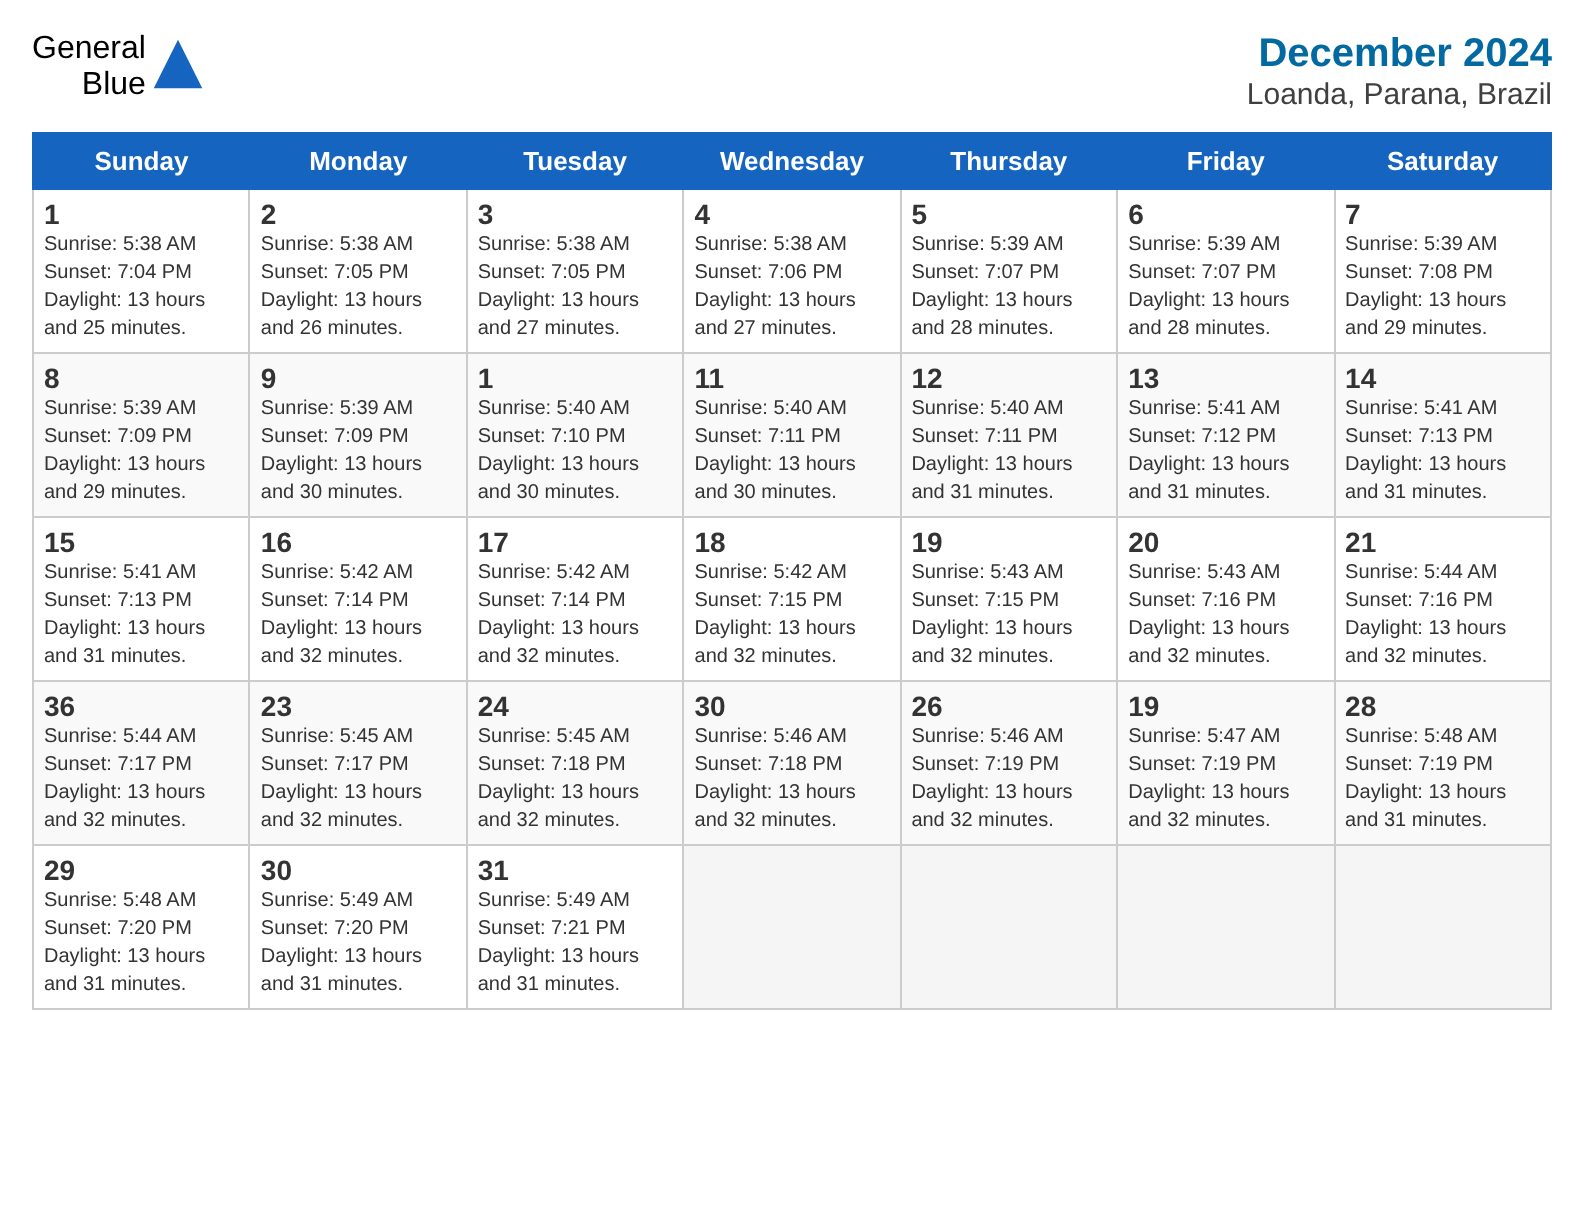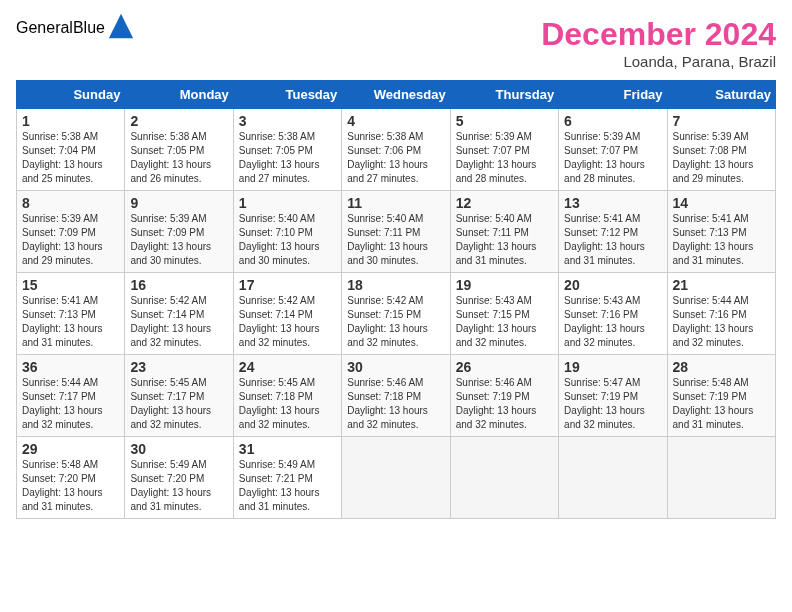--- a/index.html
+++ b/index.html
@@ -15,53 +15,53 @@
       justify-content: space-between;
       align-items: flex-start;
       margin-bottom: 10px;
     }
     .logo {
       display: flex;
       align-items: center;
     }
     .logo-text {
       display: flex;
-      flex-direction: row;
+      flex-direction: column;
       line-height: 1.1;
       text-align: right;
     }
     .logo-icon {
       width: 28px;
       height: 28px;
       margin-left: 2px;
       margin-top: -4px;
     }
     .title-area {
       text-align: right;
     }
     .month-title {
-      font-size: 32px;
+      font-size: 20px;
       font-weight: bold;
-      color: #ec4899;
+      color: #0369a1;
     }
     .location {
       font-size: 15px;
       color: #404040;
     }
     .calendar {
       width: 100%;
       border-collapse: collapse;
     }
     .calendar th {
       background-color: #1565c0;
       color: #fff;
       font-size: 13px;
       font-weight: bold;
       padding: 6px 4px;
-      text-align: right;
+      text-align: center;
       border: 1px solid #1565c0;
     }
     .calendar td {
       border: 1px solid #ccc;
       vertical-align: top;
       padding: 4px 5px;
       width: 108px;
       min-height: 70px;
       font-size: 10.5px;
       color: #333;

